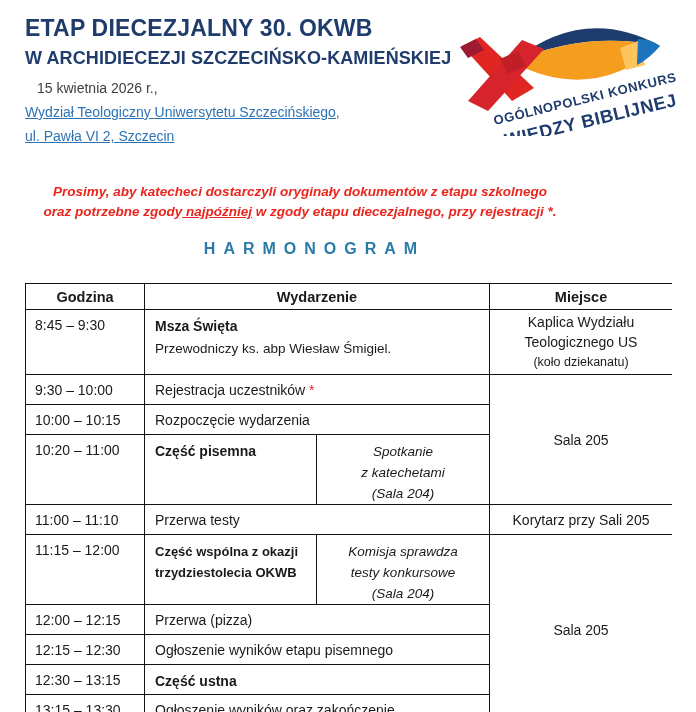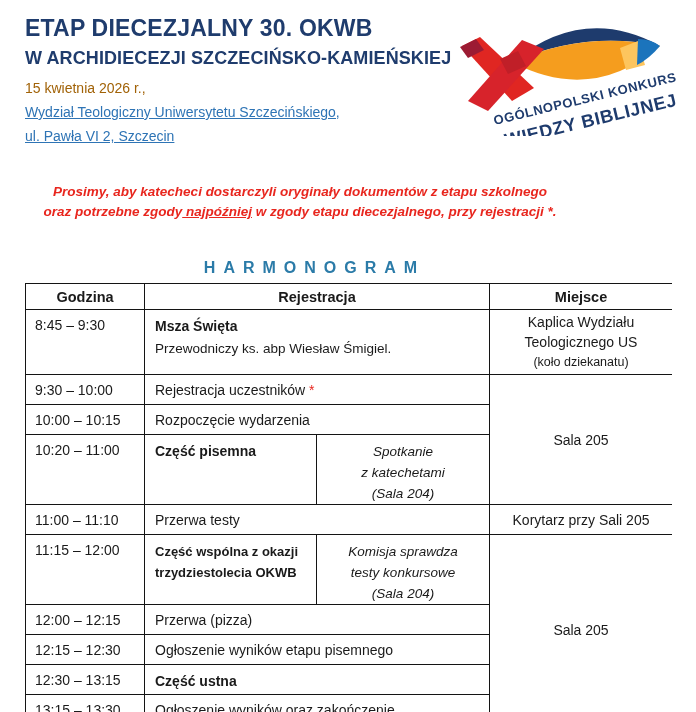--- a/index.html
+++ b/index.html
@@ -12,38 +12,38 @@
   
   .doc-header { position:absolute; left:25px; top:14px; width:430px; }
   .doc-title {
     font-size:23px; font-weight:bold; color:#1f3c6d; letter-spacing:0.2px;
     line-height:28px; margin-bottom:4px;
   }
   .doc-subtitle {
     font-size:18px; font-weight:bold; color:#1f3c6d; letter-spacing:0.1px;
     line-height:24px; margin-bottom:6px;
   }
-  .doc-date { font-size:14px; color:#a16207; line-height:24px; }
+  .doc-date { font-size:14px; color:#404040; line-height:24px;margin-left:12px; }
   .venue-link { font-size:14px; color:#2e74b5; line-height:24px;
     text-decoration:underline; cursor:pointer; width:max-content; }
 
   
   .logo { position:absolute; left:452px; top:4px; width:240px; height:132px; }
 
   
   .notice {
     position:absolute; top:182px; left:0; width:600px; text-align:center;
     color:#e8261e; font-weight:bold; font-style:italic; font-size:13.5px;
     line-height:20px;
   }
   .notice .u { text-decoration:underline; }
 
   
   .section-title {
-    position:absolute; top:259px; left:0; width:621px; text-align:center;
+    position:absolute; top:240px; left:0; width:621px; text-align:center;
     color:#2b7ba8; font-size:16px; font-weight:bold; letter-spacing:8px;
     text-indent:8px;
   }
 
   
   table.schedule {
     position:absolute; left:25px; top:283px;
     border-collapse:separate; border-spacing:0; table-layout:fixed;
     width:647px; font-size:14px;
   }
@@ -123,21 +123,21 @@
     <colgroup>
       <col style="width:120px">
         <col style="width:172px">
         <col style="width:173px">
         <col style="width:182px">
     </colgroup>
 
     <tbody>
         <tr class="h27">
       <th class="bl bt">Godzina</th>
-      <th class="bt" colspan="2">Rejestracja</th>
+      <th class="bt" colspan="2">Wydarzenie</th>
       <th class="bt nr">Miejsce</th>
     </tr>
 
     <tr class="h60">
       <td class="bl time">8:45 – 9:30</td>
       <td class="ev" colspan="2">
         <div class="ev-title">Msza Święta</div>
         <div class="ev-sub">Przewodniczy ks. abp Wiesław Śmigiel.</div>
       </td>
       <td class="place nr">

